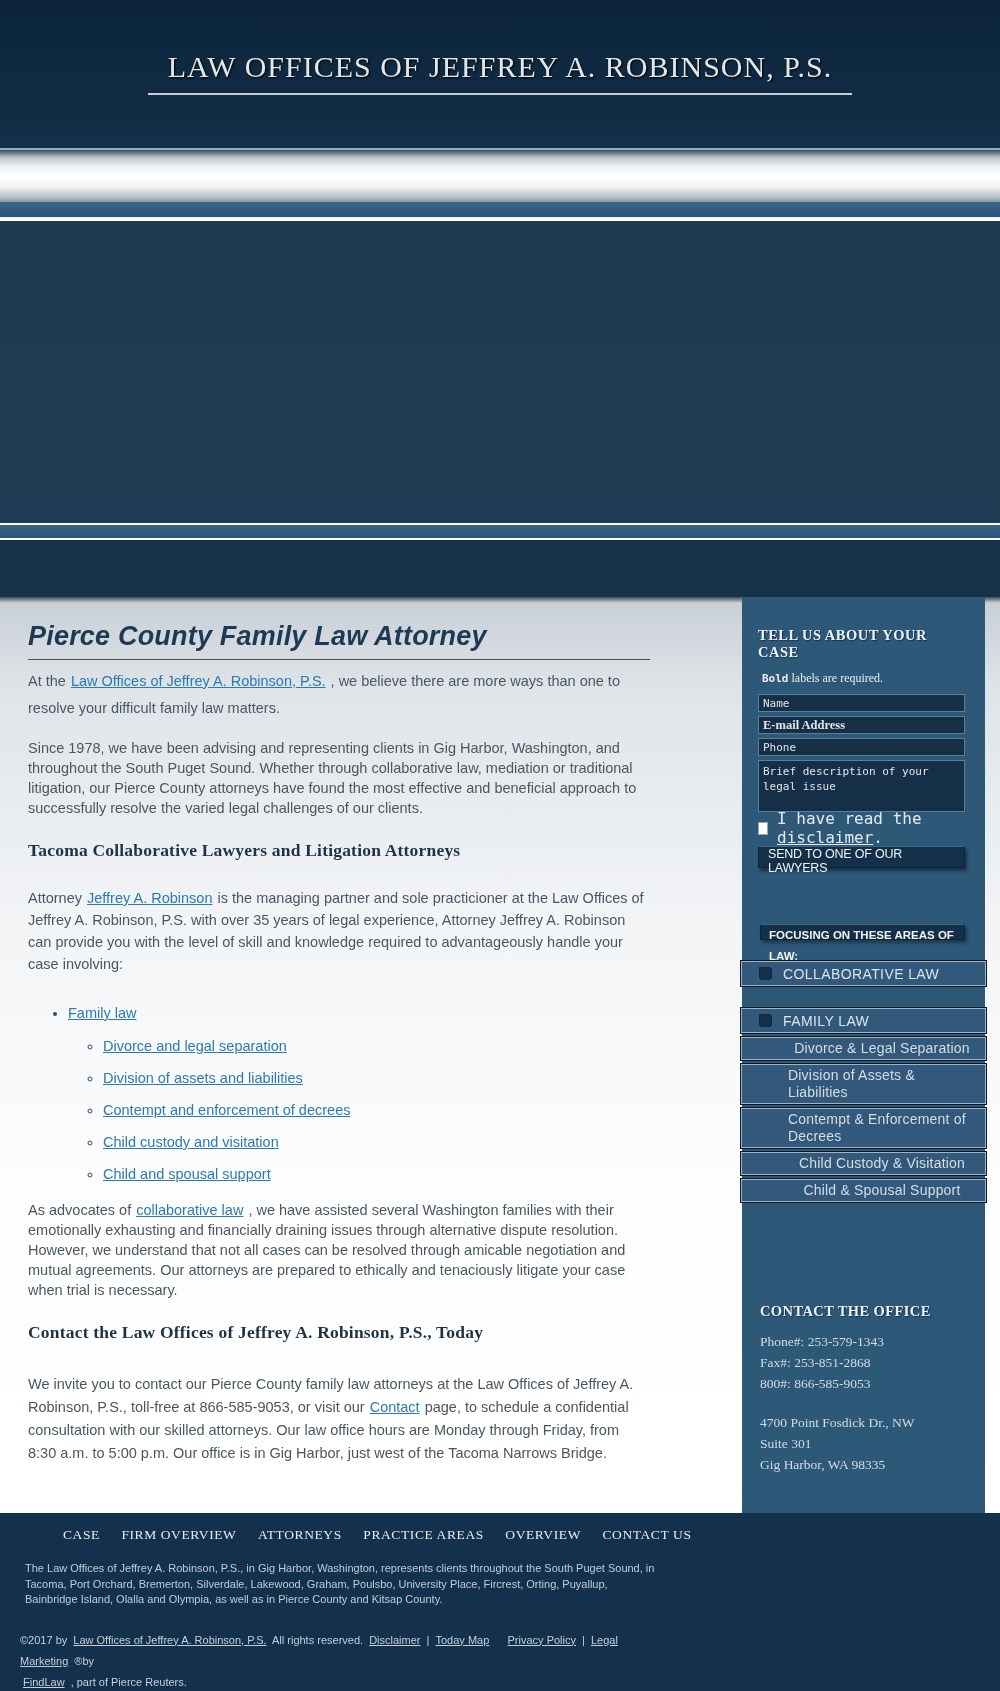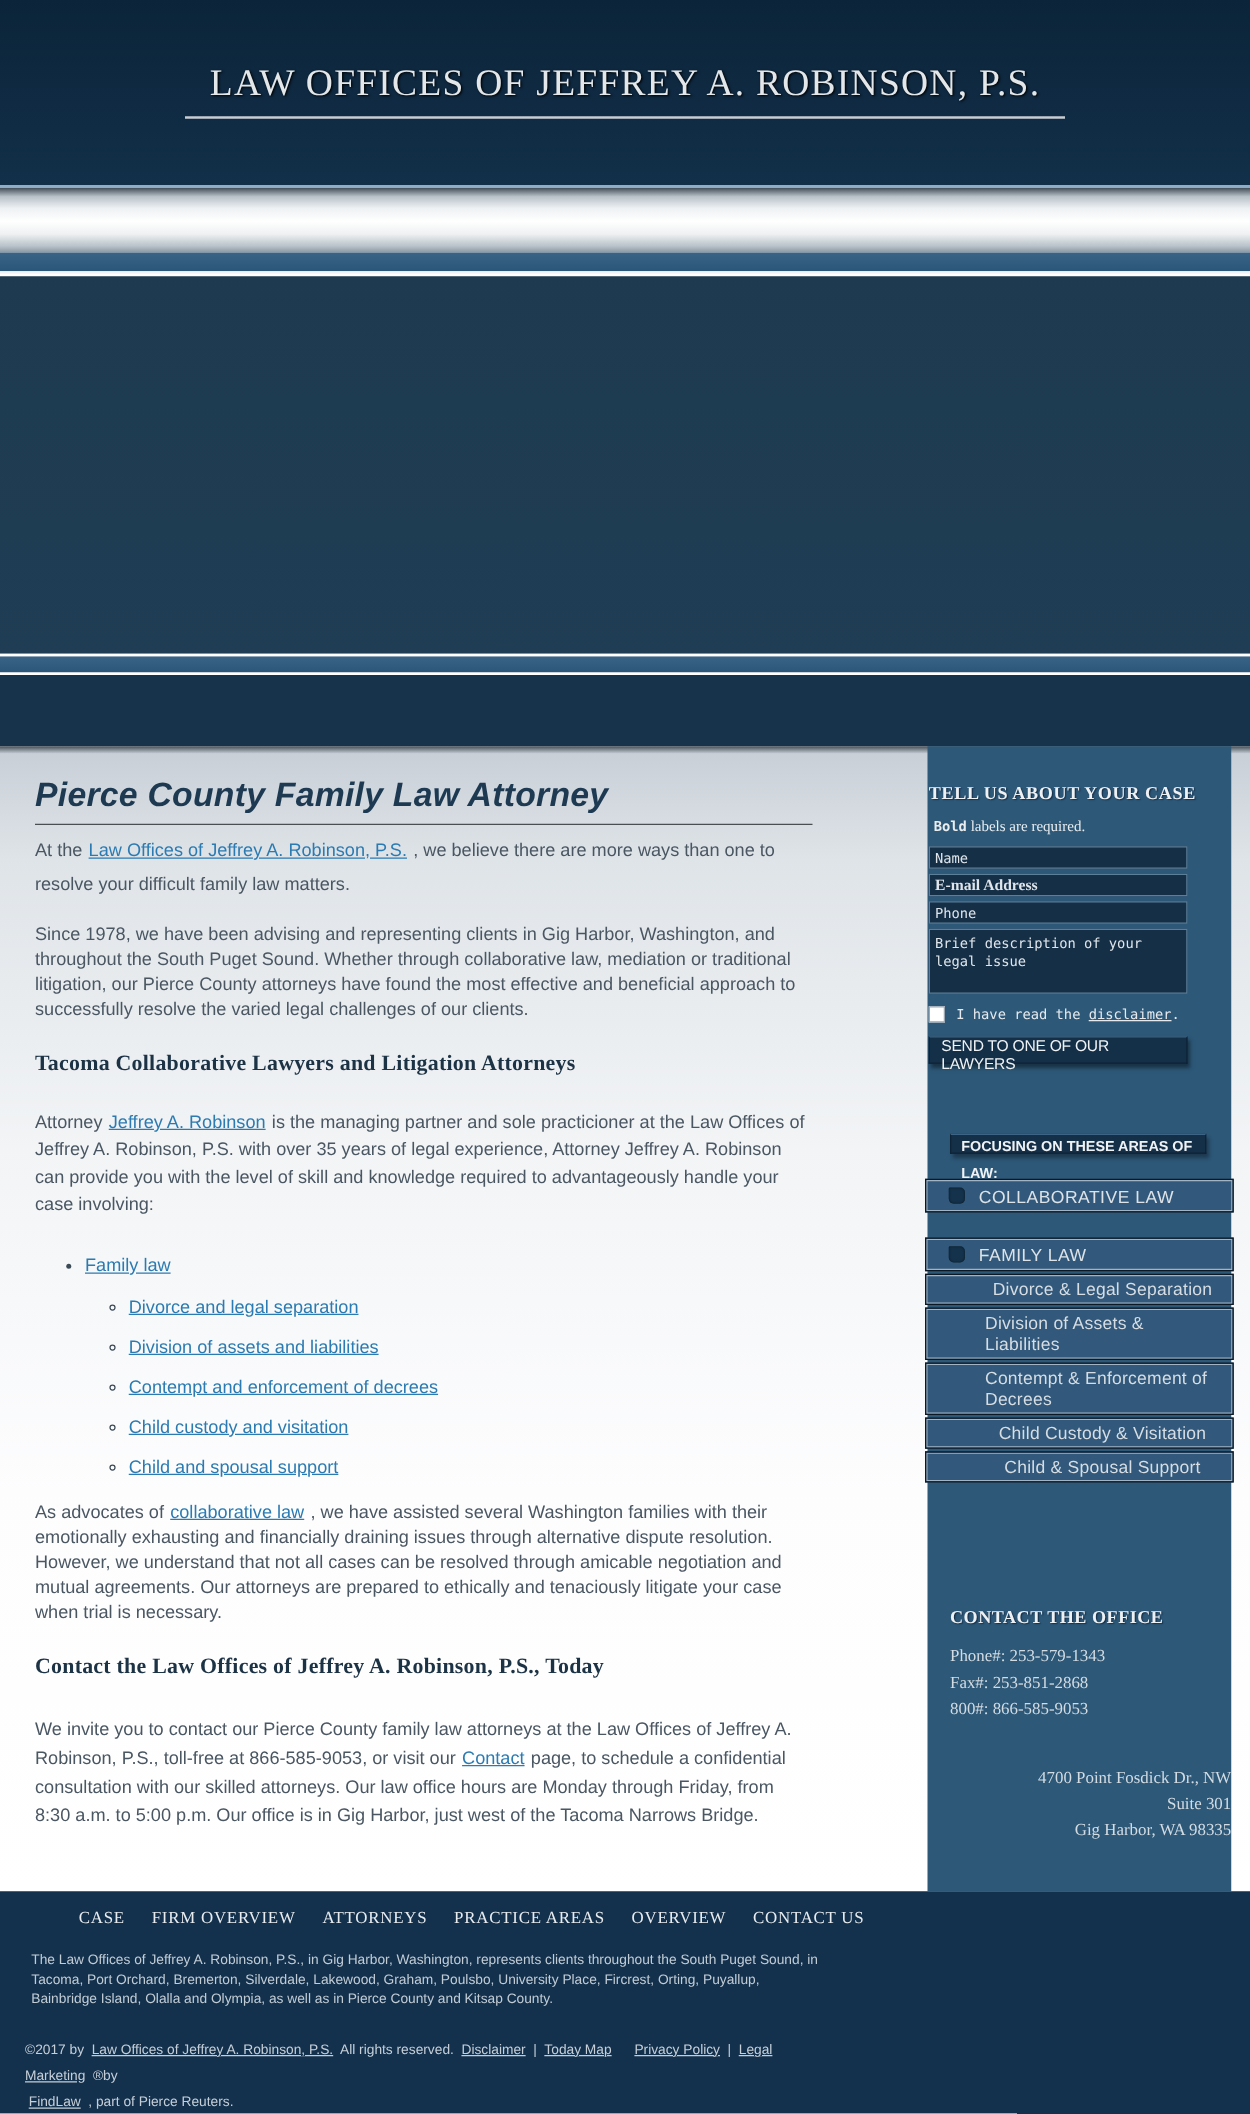--- a/index.html
+++ b/index.html
@@ -43,33 +43,33 @@
   a.ilink { margin:0 5px; }
   ul.plist { margin:28px 0 0 40px; }
   ul.plist li { margin-bottom:12px; line-height:20px; font-size:14.5px; color:#3c4a56; }
   ul.plist > li { list-style:disc; }
   ul.plist ul { margin:13px 0 0 35px; }
   ul.plist ul li { list-style:circle; }
 
   
   .sidebar { position:absolute; left:742px; top:-3px; width:243px; height:919px; background:#2d5878;
     height:916px; color:#e6eaee; top:0; }
-  .form-box { padding:30px 18px 0 1px; }
+  .form-box { padding:30px 18px 0 16px; }
   .form-title { font-family:"Liberation Serif", serif; font-weight:700; font-size:14.5px; letter-spacing:.5px;
     color:#eef1f3; text-shadow:1px 1px 1px #16304a; margin-bottom:10px; }
   .form-note { font-family:"Liberation Serif", serif; font-size:12px; color:#e9edf0; margin:0 0 8px 4px; }
   .form-note b { font-family:"DejaVu Sans Mono", monospace; font-size:11px; }
   .fld { display:block; width:207px; height:18px; margin-bottom:4px; background:#152f47;
     border:1px solid #5d7e97; color:#dfe5ea; font-family:"DejaVu Sans Mono", monospace; font-size:11px;
     padding:1px 4px; }
   .fld.bold-serif { font-family:"Liberation Serif", serif; font-weight:700; font-size:12.5px; }
   textarea.fld { height:52px; resize:none; line-height:15px; padding-top:3px; }
   .chk-row { display:flex; align-items:center; margin:8px 0 0 0; height:16px; }
   .chk { width:13px; height:13px; background:#ffffff; border:1px solid #9aa7b2; margin-right:9px; cursor:pointer; }
-  .chk-label { font-family:"DejaVu Sans Mono", monospace; font-size:11px; color:#e6eaee; }
+  .chk-label { font-family:"DejaVu Sans Mono", monospace; font-size:16px; color:#e6eaee; }
   .chk-label a { color:#e6eaee; text-decoration:underline; cursor:pointer; }
   .send-btn { display:block; width:207px; height:22px; margin-top:10px; background:#142f48; color:#f0f3f5;
     font-family:"Liberation Sans", sans-serif; font-size:12.5px; letter-spacing:-.2px; text-align:left;
     padding-left:9px; border:1px solid #0e2335; border-top-color:#3d6484;
     box-shadow:2px 3px 3px rgba(10,20,30,.55); cursor:pointer; }
   .areas-title { margin:56px 20px 20px 18px; height:16px; line-height:21px; background:#142f48;
     color:#f0f3f5; font-size:11.5px; font-weight:700; letter-spacing:0; padding-left:8px;
     border:1px solid #0e2335; border-top-color:#3d6484; box-shadow:2px 3px 3px rgba(10,20,30,.45); }
   .areas-nav { display:block; margin-left:-2px; width:247px; }
   .nav-btn { display:flex; align-items:center; min-height:27px; background:#32597b;
@@ -77,21 +77,21 @@
     color:#dde3e8; font-size:14px; letter-spacing:.4px; cursor:pointer; text-decoration:none; }
   .nav-btn.lvl0 { padding-left:18px; }
   .nav-btn.gap-above { margin-top:20px; }
   .nav-btn.lvl1 { min-height:25px; padding:3px 10px 3px 47px; color:#d6dde3; letter-spacing:.2px; line-height:17px;justify-content:center; }
   .sq { width:13px; height:13px; background:#14324b; border-radius:1px 4px 4px 4px; margin-right:11px;
     box-shadow:inset 0 0 2px rgba(0,0,0,.6); flex:0 0 13px; }
   .contact-block { margin:100px 0 0 18px; }
   .contact-title { font-family:"Liberation Serif", serif; font-weight:700; font-size:14.5px; letter-spacing:.4px;
     color:#eef1f3; text-shadow:1px 1px 1px #16304a; margin-bottom:11px; }
   .contact-lines div, .addr div { font-family:"Liberation Serif", serif; font-size:13.5px; color:#d3dce3; line-height:21px; }
-  .addr { margin-top:34px;text-align:right; }
+  .addr { margin-top:18px; }
 
   
   .site-footer { position:absolute; left:0; top:1513px; width:1000px; height:178px; background:#13314d; }
   .footer-nav { margin:12px 0 0 63px; }
   .footer-nav a { display:inline-block; margin-right:17px; font-family:"Liberation Serif", serif;
     font-size:13.5px; letter-spacing:.6px; color:#e8ecef; text-decoration:none; cursor:pointer; }
   .footer-desc { margin:18px 0 0 25px; width:638px; font-size:11px; line-height:15.5px; color:#c2ccd5; }
   .footer-copy { margin:22px 0 0 20px; width:650px; font-size:11px; line-height:21px; color:#c6cfd8; }
   .footer-copy a { color:#c6cfd8; text-decoration:underline; cursor:pointer; margin:0 3px; }
 </style>

